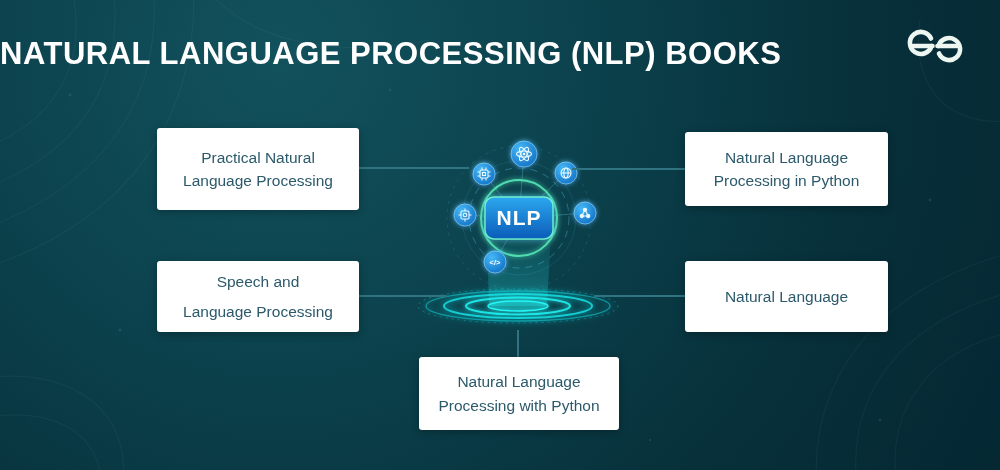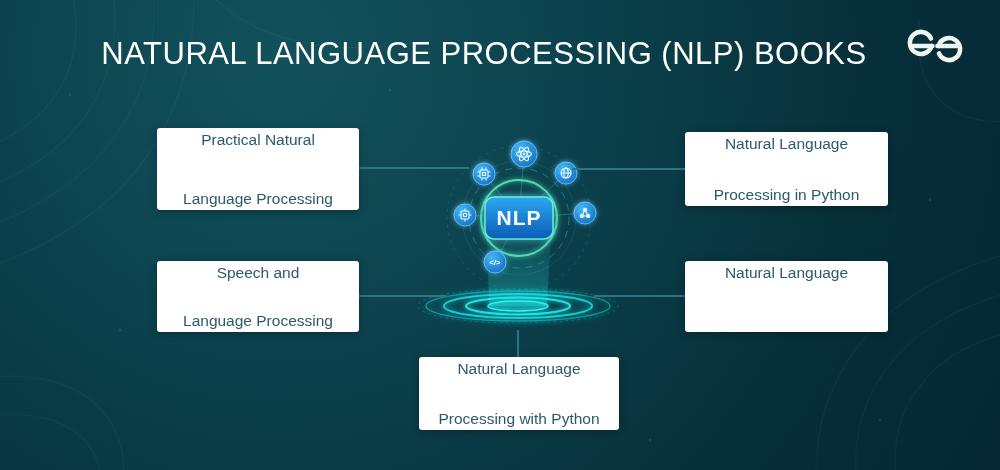--- a/index.html
+++ b/index.html
@@ -8,27 +8,27 @@
     font-family:"Liberation Sans", sans-serif;
     background:#062b34;
   }
   .stage{
     position:relative;width:1000px;height:470px;overflow:hidden;
     background:radial-gradient(circle at 28% 12%, #12525d 0%, #0b414c 38%, #07303a 70%, #052833 100%);
   }
   .contours{position:absolute;left:0;top:0;}
   .title{
     position:absolute;top:36px;left:0;width:968px;
-    text-align:center;margin:0;color:#ffffff;
-    font-size:31px;font-weight:400;letter-spacing:.5px;
+    margin:0;color:#ffffff;
+    font-size:31px;font-weight:700;letter-spacing:.5px;
   }
   .logo{position:absolute;top:26px;right:34px;width:62px;height:40px;}
   .card{
     position:absolute;background:#ffffff;border-radius:3px;
-    display:flex;flex-direction:column;align-items:center;justify-content:space-between;
+    display:flex;flex-direction:column;align-items:center;justify-content:center;
     text-align:center;color:#2c5a6b;font-size:15.5px;font-weight:500;line-height:1.5;
     box-shadow:0 2px 8px rgba(0,0,0,.28);
   }
   .card span{display:block;}
   .card1{left:157px;top:128px;width:202px;height:82px;}
   .card2{left:685px;top:132px;width:203px;height:74px;}
   .card3{left:157px;top:261px;width:202px;height:71px;gap:7px;}
   .card4{left:685px;top:261px;width:203px;height:71px;}
   .card5{left:419px;top:357px;width:200px;height:73px;}
   .connector{position:absolute;background:#2f7480;}

